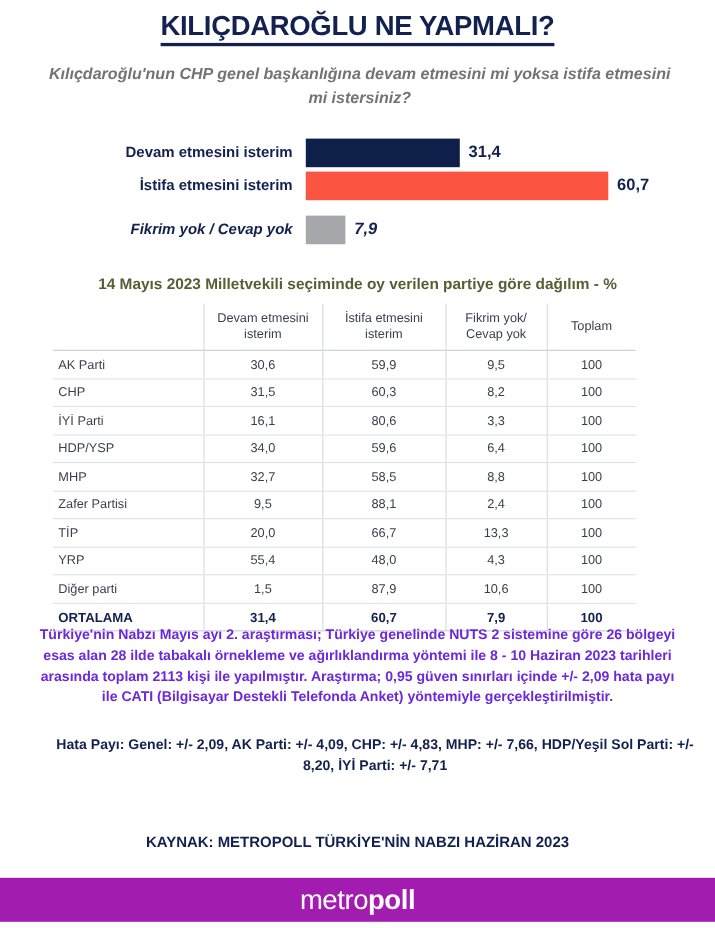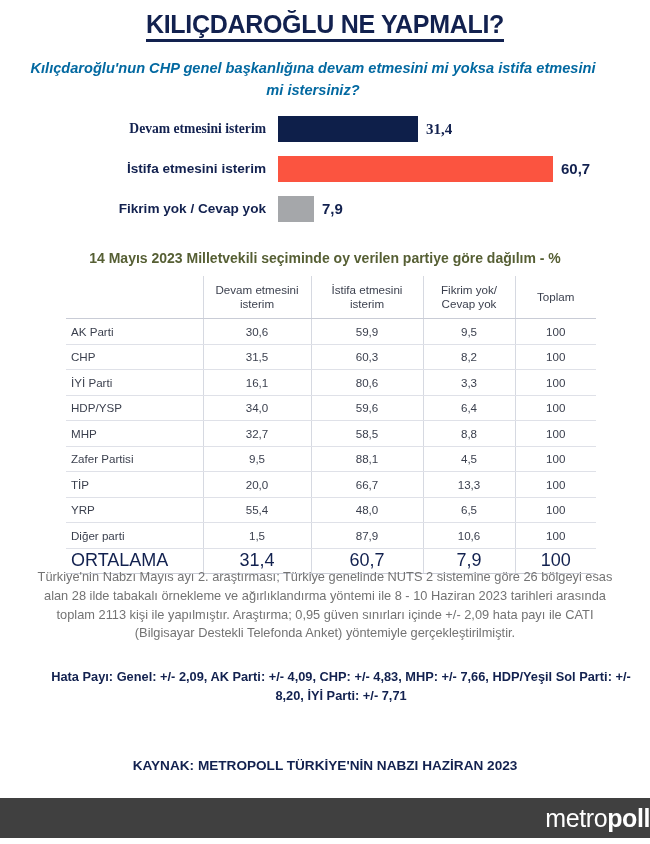--- a/index.html
+++ b/index.html
@@ -37,47 +37,47 @@
   }
   .title span {
     border-bottom: 3px solid #12214f;
     padding-bottom: 1px;
   }
 
   
   .question {
     position: absolute;
     top: 58px;
-    left: 28px;
+    left: 42px;
     width: 570px;
     text-align: center;
     font-size: 14.6px;
     font-weight: bold;
     font-style: italic;
     line-height: 1.5;
-    color: #0369a1;
+    color: #737373;
   }
 
   
   .chart {
     position: absolute;
     top: 116px;
     left: 0;
     width: 650px;
     height: 108px;
   }
   .bar-row {
     position: absolute;
     left: 0;
     width: 650px;
     height: 28px;
   }
-  .bar-row.r0 { top: 0px; font-family: Liberation Serif, serif; }
+  .bar-row.r0 { top: 10px; }
   .bar-row.r1 { top: 40px; padding-left: 36px; }
-  .bar-row.r2 { top: 80px; }
+  .bar-row.r2 { top: 80px; font-style: italic; }
 
   .bar-label {
     position: absolute;
     left: 40px;
     width: 226px;
     text-align: right;
     font-size: 13.6px;
     font-weight: bold;
     color: #12214f;
     line-height: 26px;
@@ -112,21 +112,21 @@
     text-align: center;
     font-size: 14px;
     font-weight: bold;
     color: #565f34;
   }
 
   
   .tablewrap {
     position: absolute;
     top: 276px;
-    left: 66px;
+    left: 48px;
     width: 530px;
   }
   table.grid {
     border-collapse: collapse;
     width: 530px;
     table-layout: fixed;
   }
   table.grid th,
   table.grid td {
     font-size: 11.6px;
@@ -157,43 +157,43 @@
   table.grid th.col-party {
     text-align: left;
     padding-left: 5px;
   }
   
   table.grid th.sep,
   table.grid td.sep {
     border-left: 1px solid #d6d9e1;
   }
   table.grid tbody tr.total td {
-    font-weight: normal;
-    color: #12214f;
-    font-size: 18px;
+    font-weight: bold;
+    color: #12214f;
+    font-size: 12px;
     margin-left: 48px;
   }
 
   .col-w-party { width: 137px; }
   .col-w-a     { width: 108px; }
   .col-w-b     { width: 112px; }
   .col-w-c     { width: 92px; }
   .col-w-d     { width: 81px; }
 
   
   .methodology {
     position: absolute;
     top: 568px;
     left: 34px;
     width: 582px;
     text-align: center;
     font-size: 12.8px;
-    font-weight: normal;
+    font-weight: bold;
     line-height: 1.47;
-    color: #737373;
+    color: #6d28d9;
   }
   .margin-error {
     position: absolute;
     top: 668px;
     left: 34px;
     width: 582px;
     text-align: center;
     font-size: 12.8px;
     font-weight: bold;
     line-height: 1.47;
@@ -213,24 +213,24 @@
     color: #12214f;
   }
 
   
   .footer-bar {
     position: absolute;
     top: 798px;
     left: 0;
     width: 650px;
     height: 40px;
-    background: #404040;
+    background: #a21caf;
     display: flex;
     align-items: center;
-    justify-content: flex-end;
+    justify-content: center;
   }
   .logo {
     font-size: 25px;
     color: #ffffff;
     letter-spacing: -0.4px;
     line-height: 1;
   }
   .logo .light { font-weight: normal; }
   .logo .bold  { font-weight: bold; }
 </style>
@@ -335,35 +335,35 @@
             <td class="col-party">MHP</td>
             <td class="sep">32,7</td>
             <td class="sep">58,5</td>
             <td class="sep">8,8</td>
             <td class="sep">100</td>
           </tr>
           <tr>
             <td class="col-party">Zafer Partisi</td>
             <td class="sep">9,5</td>
             <td class="sep">88,1</td>
-            <td class="sep">4,5</td>
+            <td class="sep">2,4</td>
             <td class="sep">100</td>
           </tr>
           <tr>
             <td class="col-party">TİP</td>
             <td class="sep">20,0</td>
             <td class="sep">66,7</td>
             <td class="sep">13,3</td>
             <td class="sep">100</td>
           </tr>
           <tr>
             <td class="col-party">YRP</td>
             <td class="sep">55,4</td>
             <td class="sep">48,0</td>
-            <td class="sep">6,5</td>
+            <td class="sep">4,3</td>
             <td class="sep">100</td>
           </tr>
           <tr>
             <td class="col-party">Diğer parti</td>
             <td class="sep">1,5</td>
             <td class="sep">87,9</td>
             <td class="sep">10,6</td>
             <td class="sep">100</td>
           </tr>
           <tr class="total">

